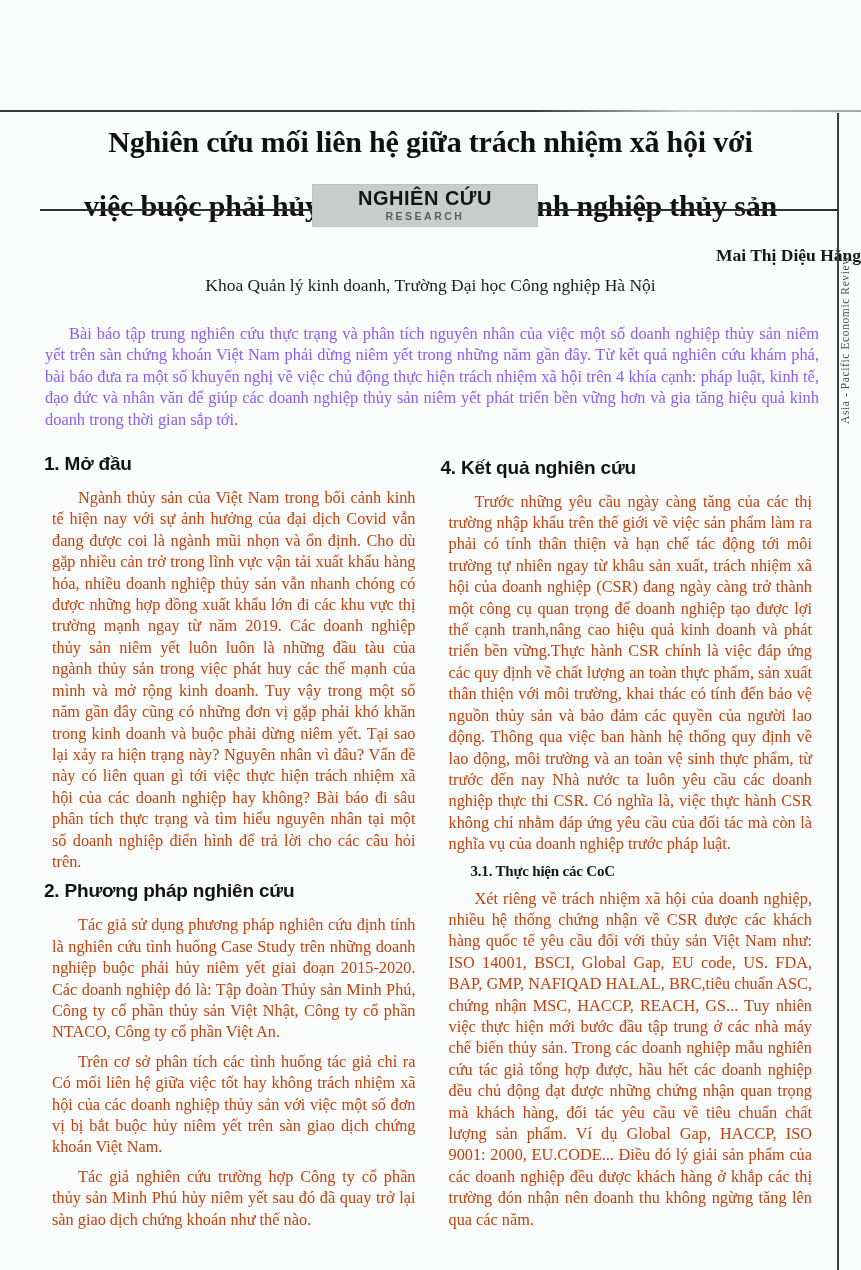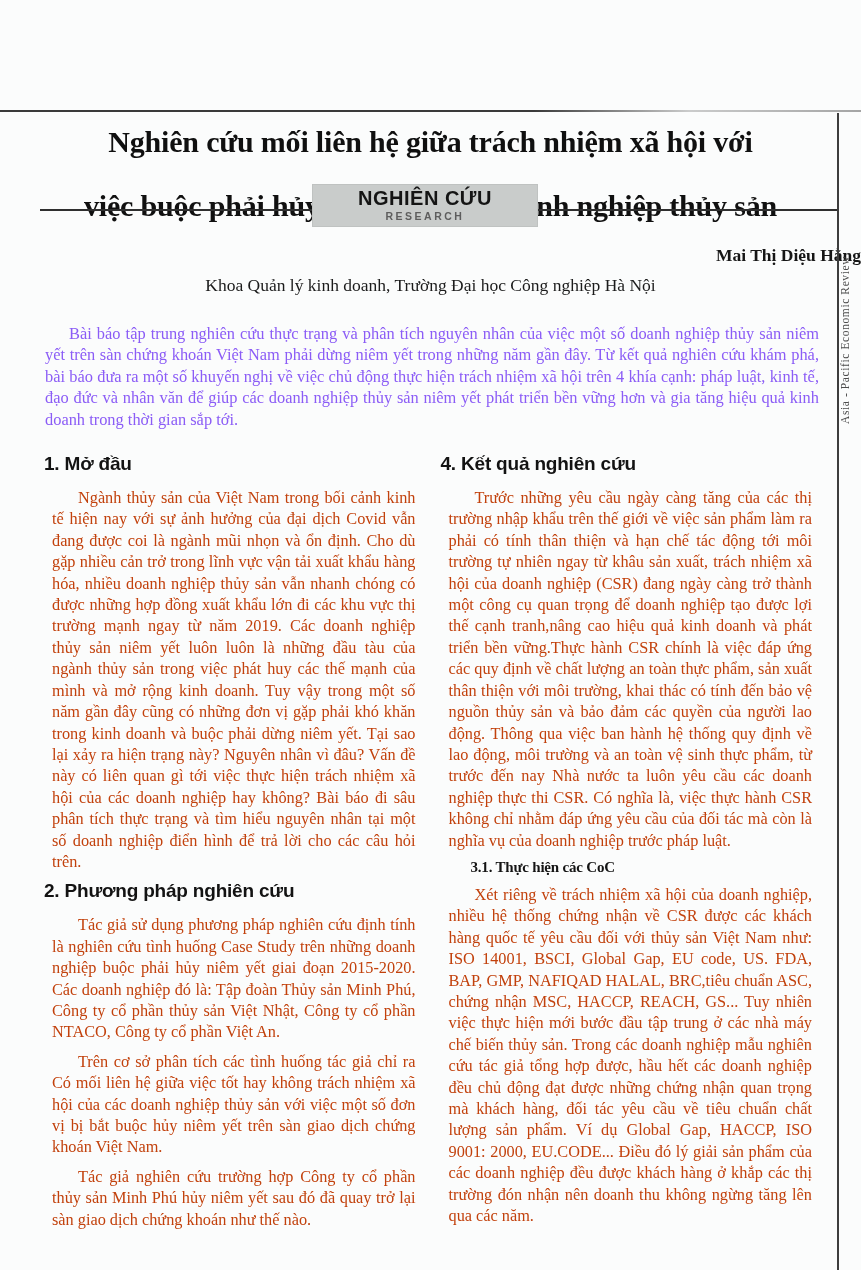--- a/index.html
+++ b/index.html
@@ -55,21 +55,21 @@
 
   
   .abstract{
     margin:27px 42px 0 45px;
     font-size:16.4px;line-height:21.4px;text-align:justify;
     text-indent:24px;color:#8b5cf6;
   }
 
   
   .columns{
-    display:flex;gap:17px;margin:23px 41px 0 44px;
+    display:flex;gap:17px;margin:23px 41px 0 44px;align-items:flex-end;
   }
   .col{flex:1;min-width:0;}
   h2.sec{
     font-family:"Liberation Sans", sans-serif;font-weight:700;
     font-size:19px;margin:0 0 12px;color:#131313;letter-spacing:-0.2px;
   }
   h2.sec.later{}
   p.body{
     font-size:16.3px;line-height:21.4px;text-align:justify;
     text-indent:26px;margin:8px;color:#c2410c;

